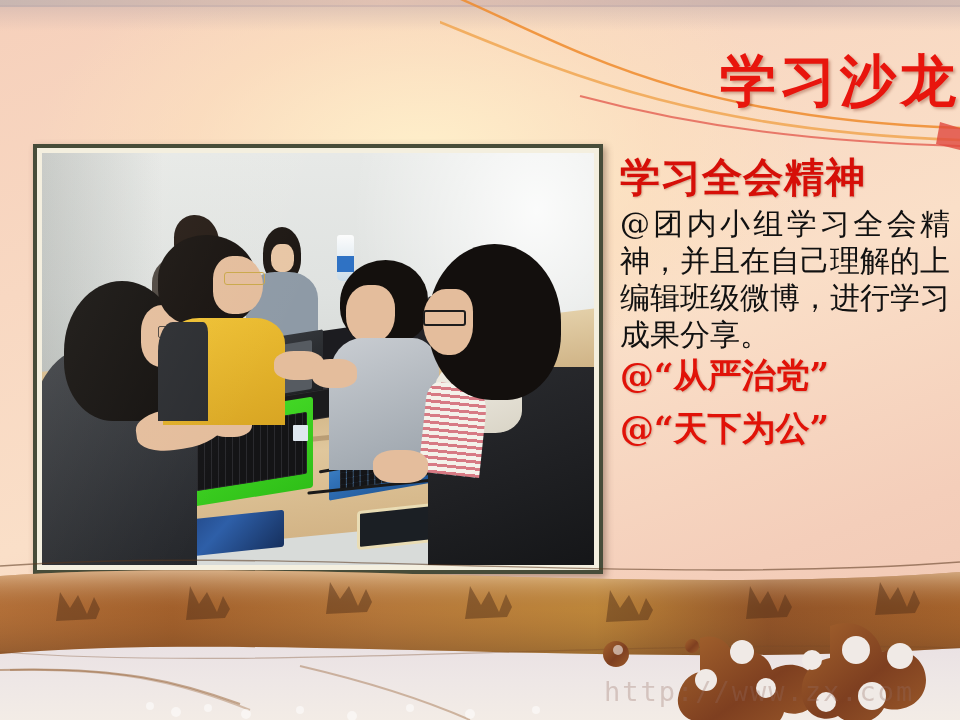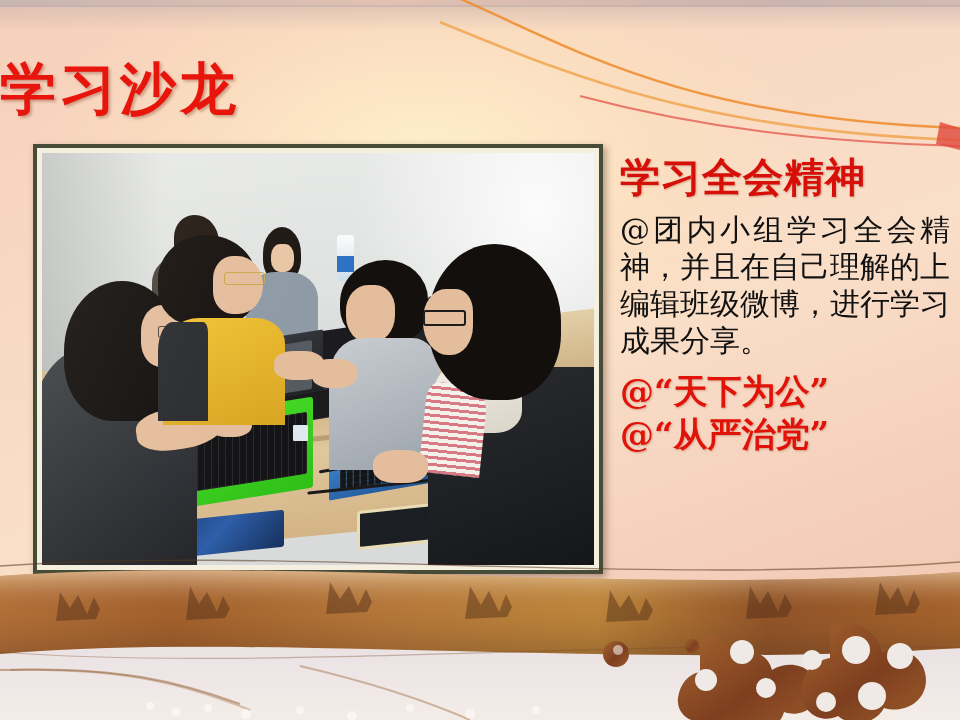--- a/index.html
+++ b/index.html
@@ -31,21 +31,21 @@
 
   
   .watermark{
     position:absolute;left:604px;top:676px;
     font-family:"DejaVu Sans Mono",monospace;font-size:27px;letter-spacing:2px;
     color:rgba(150,110,100,.30);white-space:nowrap;
   }
 
   
   .title{
-    position:absolute;left:0;top:52px;width:960px;text-align:left;
+    position:absolute;left:0;top:44px;width:960px;text-align:right;
     font-family:"DejaVu Serif","Liberation Serif",serif;
     font-size:56px;font-weight:bold;letter-spacing:4px;
     color:#e8150d;
     text-shadow:2px 2px 3px rgba(120,40,20,.35);
   }
 
   
   .photo-frame{
     position:absolute;left:33px;top:144px;width:570px;height:430px;
     background:#474c39;
@@ -88,21 +88,21 @@
   .cable{position:absolute;background:#1a1a1a;border-radius:50%;}
 
   
   .text-col{position:absolute;left:620px;top:156px;width:330px;}
   .sub-heading{
     font-family:"DejaVu Serif","Liberation Serif",serif;
     font-size:40px;font-weight:bold;color:#d60f08;letter-spacing:1px;
     text-shadow:1px 1px 2px rgba(120,40,20,.3);line-height:1.05;
   }
   .body-text{
-    margin-top:14px;
+    margin-top:8px;
     font-family:"DejaVu Serif","Liberation Serif",serif;
     font-size:30px;color:#111;line-height:1.23;letter-spacing:0px;
     text-align:justify;
   }
   .red-line{
     font-family:"DejaVu Serif","Liberation Serif",serif;
     font-size:34px;font-weight:bold;color:#e11208;line-height:1.28;
     text-shadow:1px 1px 2px rgba(120,40,20,.3);
   }
   .red-line.first{margin-top:10px;}
@@ -195,22 +195,22 @@
         <div style="position:absolute;inset:0;background:linear-gradient(115deg,rgba(255,250,235,.10),rgba(255,250,235,0) 45%);"></div>
       </div>
     </div>
   </div>
 
   <div class="title">学习沙龙</div>
 
   <div class="text-col">
     <div class="sub-heading">学习全会精神</div>
     <div class="body-text">@团内小组学习全会精神，并且在自己理解的上编辑班级微博，进行学习成果分享。</div>
+    <div class="red-line">@“从严治党”</div>
     <div class="red-line first">@“天下为公”</div>
-    <div class="red-line">@“从严治党”</div>
   </div>
 
   <svg class="bottom-art" viewBox="0 0 960 200" preserveAspectRatio="none">
     <defs>
       <linearGradient id="bandg" x1="0" y1="0" x2="1" y2="0">
         <stop offset="0%" stop-color="#b4713a"></stop>
         <stop offset="18%" stop-color="#a2602c"></stop>
         <stop offset="40%" stop-color="#b77a3c"></stop>
         <stop offset="62%" stop-color="#c08a3c"></stop>
         <stop offset="80%" stop-color="#8f5228"></stop>
@@ -282,14 +282,15 @@
         <circle cx="208" cy="188" r="4"></circle>
       <circle cx="246" cy="194" r="5"></circle>
         <circle cx="300" cy="190" r="4"></circle>
         <circle cx="352" cy="196" r="5"></circle>
       <circle cx="410" cy="188" r="4"></circle>
         <circle cx="470" cy="194" r="5"></circle>
         <circle cx="536" cy="190" r="4"></circle>
     </g>
   </svg>
 
+  <div class="watermark">http://www.zx.com</div>
 
 </div>
 
 </body></html>

